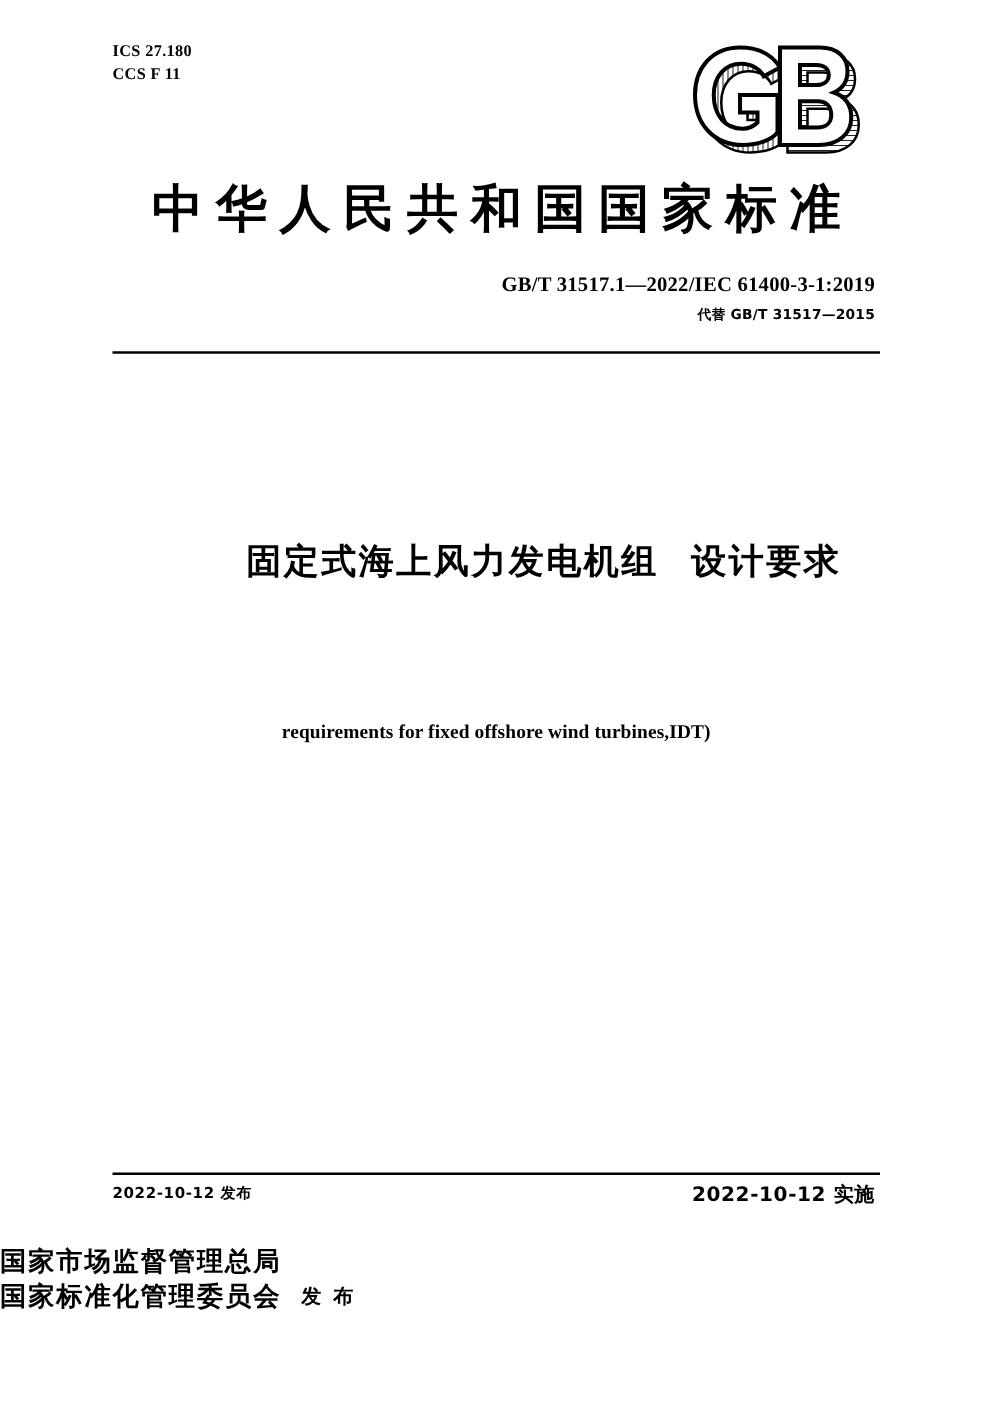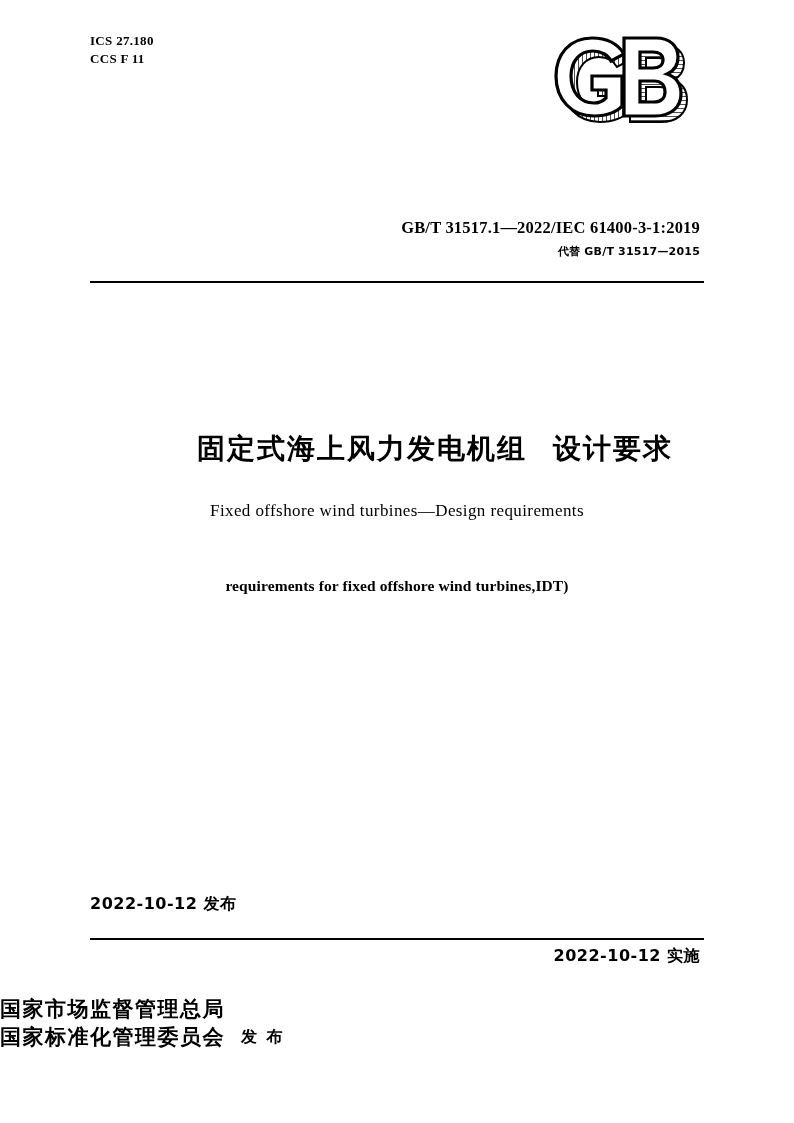--- a/index.html
+++ b/index.html
@@ -138,24 +138,24 @@
     font-weight: bold;
     font-size: 15.5px;
     line-height: 1.75;
     letter-spacing: 0.1px;
   }
 
   
   .date-issue {
     position: absolute;
     left: 90px;
-    top: 894px;
-    font-family: "DejaVu Sans", sans-serif;
-    font-weight: bold;
-    font-size: 16px;
+    top: 946px;
+    font-family: "DejaVu Sans", sans-serif;
+    font-weight: bold;
+    font-size: 12px;
     letter-spacing: 0.5px;
   }
   .date-impl {
     position: absolute;
     right: 90px;
     top: 946px;
     font-family: "DejaVu Sans", sans-serif;
     font-weight: bold;
     font-size: 16px;
     letter-spacing: 0.5px;
@@ -228,32 +228,32 @@
       </g>
 
       <g transform="translate(0,4)">
         <path d="M72 4 L104 4 C118 4 126 12 126 23 C126 31 122 37 115 40 C124 43 129 50 129 60 C129 73 119 82 103 82 L72 82 Z
                  M88 18 L88 34 L101 34 C107 34 111 31 111 26 C111 21 107 18 101 18 Z
                  M88 47 L88 68 L102 68 C109 68 113 64 113 58 C113 51 109 47 102 47 Z" fill="#ffffff" stroke="#000" stroke-width="3.2" fill-rule="evenodd"></path>
       </g>
     </svg>
   </div>
 
+  <div class="cn-title">中华人民共和国国家标准</div>
 
   <div class="std-no">GB/T 31517.1—2022/IEC 61400-3-1:2019</div>
   <div class="std-replace">代替 GB/T 31517—2015</div>
 
   <div class="rule-top"></div>
   <div class="rule-bottom"></div>
 
   <div class="title-cn">
     <span>固定式海上风力发电机组</span><span class="gap"></span><span>设计要求</span>
   </div>
 
-  <div class="title-en">Fixed offshore wind turbines—Design requirements</div>
 
   <div class="title-src">
     <div>requirements for fixed offshore wind turbines,IDT)</div>
   </div>
 
   <div class="date-issue">2022-10-12 发布</div>
   <div class="date-impl">2022-10-12 实施</div>
 
   <div class="publisher">
     <div class="publisher-names">

